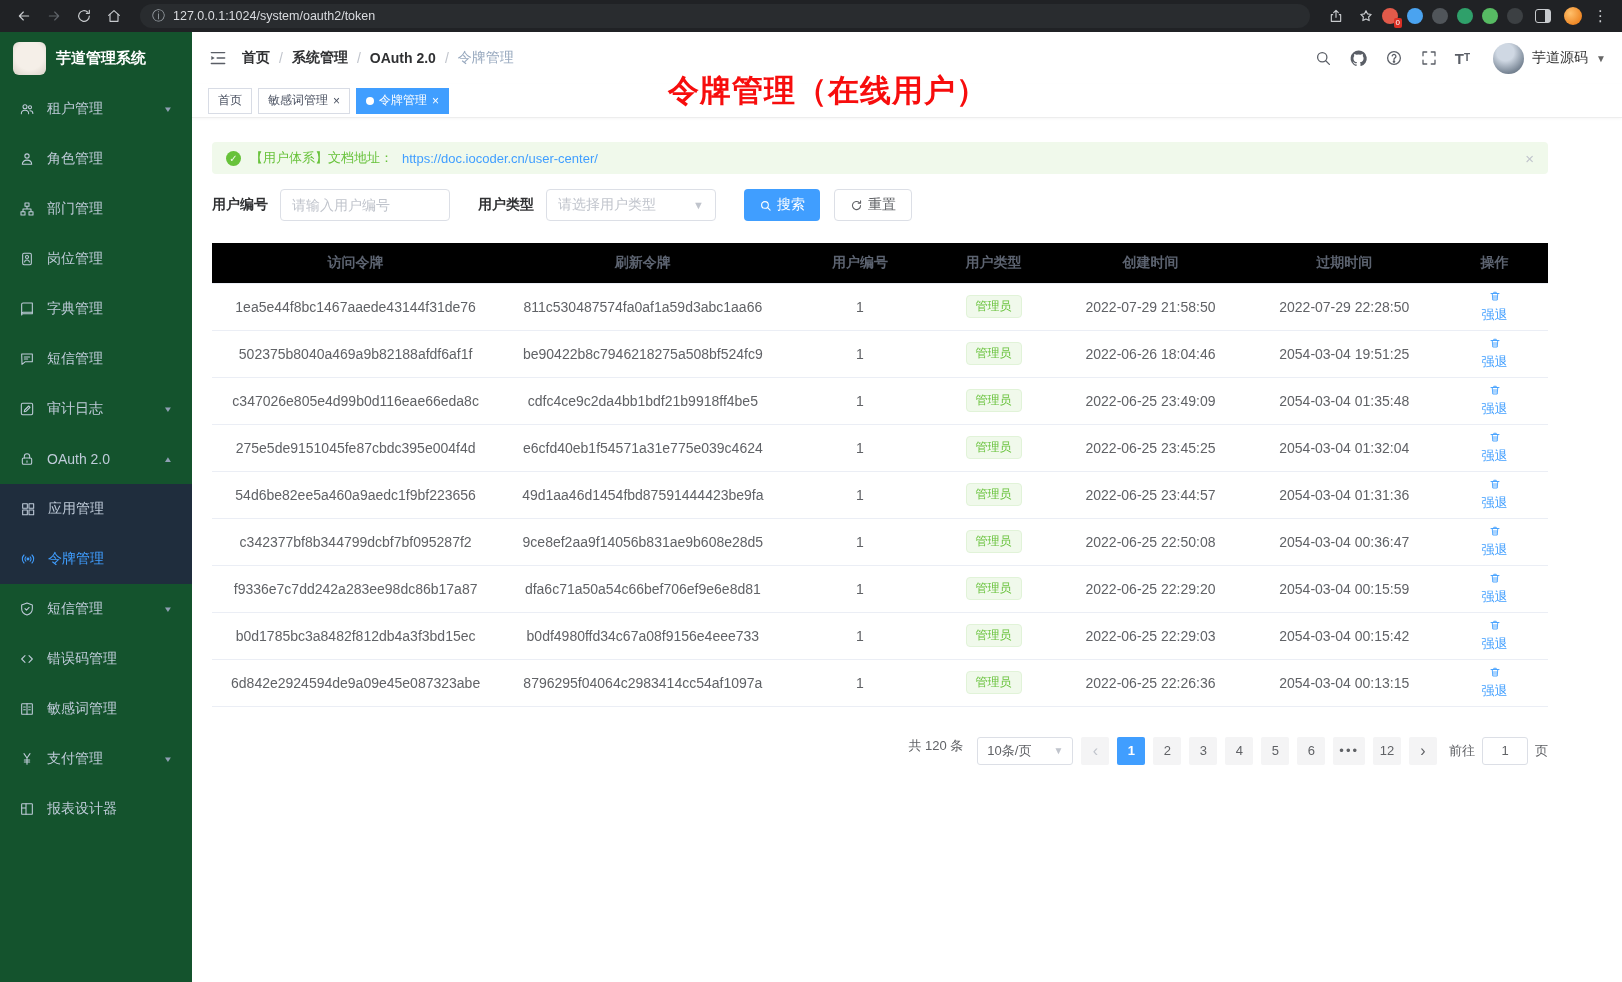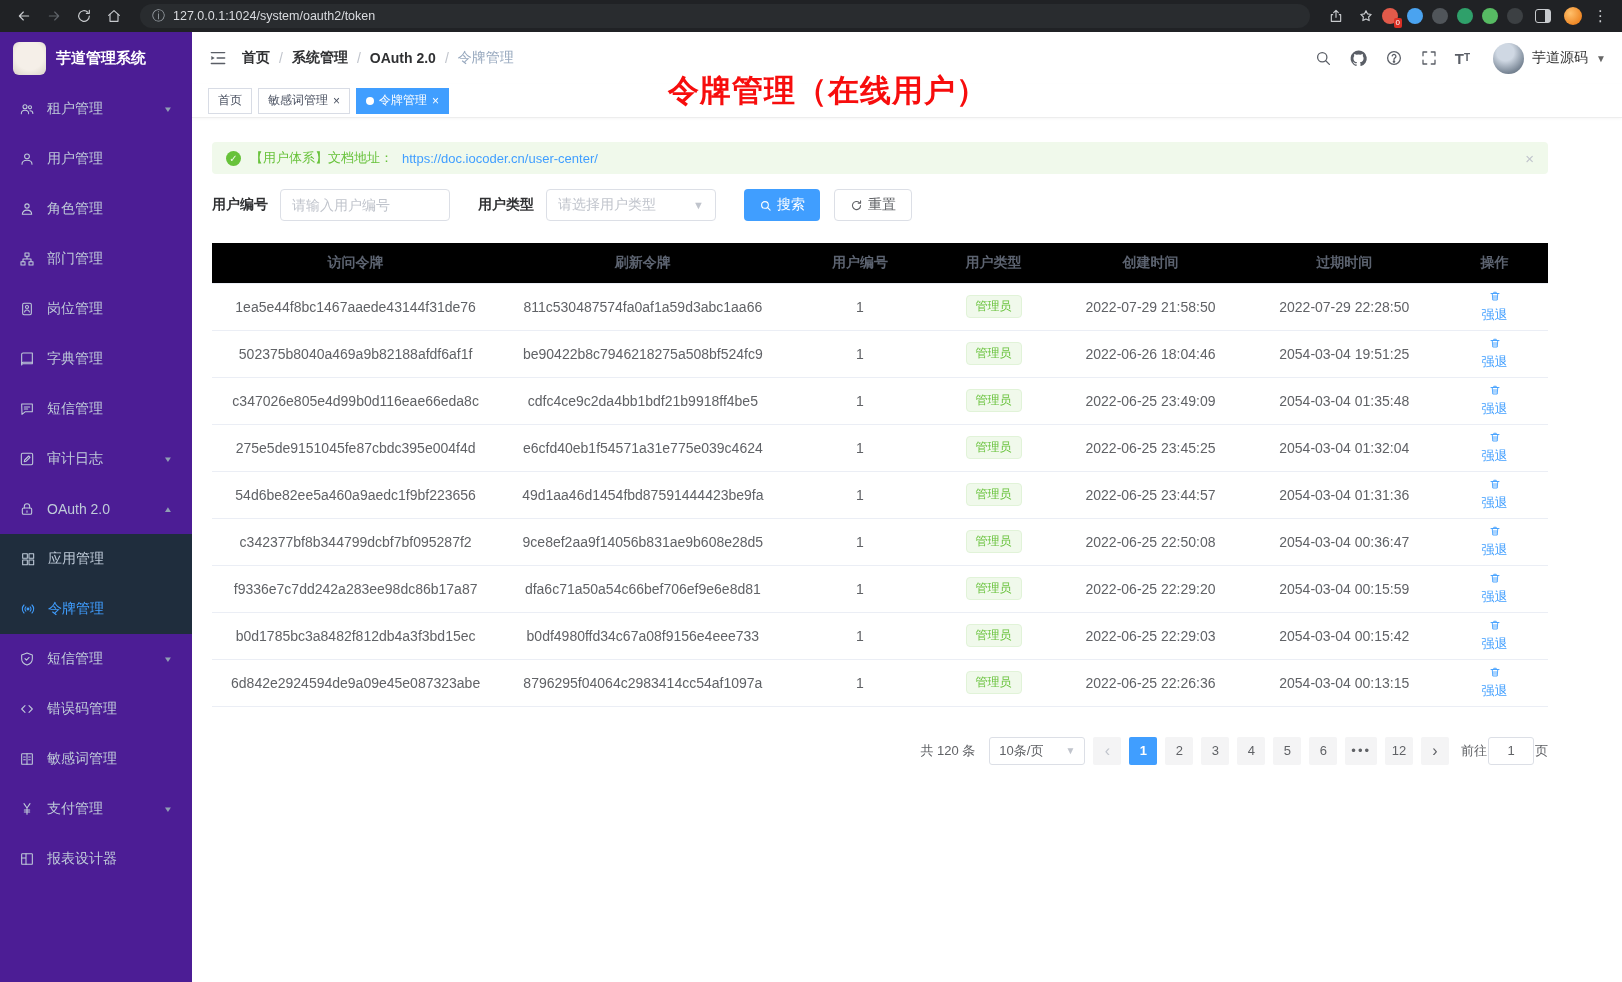--- a/index.html
+++ b/index.html
@@ -19,21 +19,21 @@
   .ext-row { display:flex; align-items:center; gap:9px; margin-right:4px; }
   .ext-dot { position:relative; width:16px; height:16px; border-radius:50%; display:inline-block; }
   .ext-dot .badge { position:absolute; bottom:-4px; right:-4px; background:#d93025; color:#fff; font-size:8px; line-height:10px; padding:0 2px; border-radius:2px; }
   .side-panel-ic { width:16px; height:14px; border:1.5px solid #c8cbce; border-radius:3px; position:relative; }
   .side-panel-ic::after { content:""; position:absolute; right:0; top:0; bottom:0; width:5px; background:#c8cbce; }
   .profile-dot { width:18px; height:18px; border-radius:50%; background:radial-gradient(circle at 35% 35%, #ffc06b, #e8710a); }
   .dots { font-size:15px; color:#c8cbce; padding:0 4px; }
 
   
   .app { display:flex; height:950px; }
-  .sidebar { width:192px; background:#4c1d95; flex-shrink:0; display:flex; flex-direction:column; }
+  .sidebar { width:192px; background:#14532d; flex-shrink:0; display:flex; flex-direction:column; }
   .logo-row { height:52px; display:flex; align-items:center; gap:10px; padding:0 13px; color:#fff; font-size:15px; font-weight:700; }
   .logo-img { width:33px; height:33px; border-radius:6px; background:radial-gradient(circle at 50% 42%, #f5efe8 55%, #d9d2c8); flex-shrink:0; }
   .menu { flex:1; overflow:hidden; }
   .menu-item { height:50px; display:flex; align-items:center; gap:12px; padding:0 19px; color:#bfcbd9; font-size:14px; cursor:pointer; }
   .menu-item .mi { width:16px; height:16px; stroke:currentColor; fill:none; stroke-width:1.6; stroke-linecap:round; stroke-linejoin:round; flex-shrink:0; }
   .menu-item.sub { background:#1f2d3d; padding-left:20px; }
   .menu-item.active { color:#409eff; }
   .chev { margin-left:auto; font-size:10px; color:#8f9fb3; transform:scaleY(.8); }
 
   .main { flex:1; display:flex; flex-direction:column; background:#fff; min-width:0; }
@@ -78,30 +78,30 @@
   .btn-primary { background:#409eff; color:#fff; margin-right:14px; }
   .btn-plain { background:#fff; border:1px solid #dcdfe6; color:#606266; }
 
   table.grid { margin-top:22px; width:100%; border-collapse:collapse; font-size:14px; color:#606266; text-align:center; }
   .grid th { background:#000000; height:40px; font-weight:700; color:#5c6370; border-bottom:1px solid #ebeef5; }
   .grid td { height:47px; border-bottom:1px solid #ebeef5; }
   .tag { display:inline-block; padding:2px 9px; font-size:12px; color:#67c23a; background:#f0f9eb; border:1px solid #e1f3d8; border-radius:4px; }
   .action-link { color:#409eff; font-size:13px; display:inline-flex; align-items:center; gap:4px; cursor:pointer;flex-direction:column; }
   .action-link svg { width:12px; height:12px; stroke:currentColor; fill:none; stroke-width:1.8; stroke-linecap:round; }
 
-  .pagination { margin-top:30px; display:flex; align-items:center; justify-content:flex-end; gap:8px; font-size:13px; color:#606266; }
+  .pagination { margin-top:30px; display:flex; justify-content:flex-end; gap:8px; font-size:13px; color:#606266; }
   .ptotal { margin-right:6px; }
   .psize { width:96px; height:28px; border:1px solid #dcdfe6; border-radius:3px; display:flex; align-items:center; justify-content:space-between; padding:0 9px; cursor:pointer; background:#fff; }
   .psize .scaret { color:#c0c4cc; font-size:10px; }
   .pbtn { min-width:28px; height:28px; background:#f4f4f5; border-radius:2px; color:#606266; font-size:13px; padding:0 6px; }
   .pbtn.active { background:#409eff; color:#fff; font-weight:700; }
   .pbtn.arrow { font-size:16px; line-height:1; }
   .pbtn.arrow.disabled { color:#c0c4cc; cursor:default; }
   .pbtn.more { letter-spacing:2px; color:#606266; }
-  .goto { display:flex; align-items:center; gap:1px; margin-left:4px; }
+  .goto { display:flex; align-items:center; gap:7px; margin-left:4px; }
   .goto input { width:46px; height:28px; border:1px solid #dcdfe6; border-radius:3px; text-align:center; font-size:13px; color:#606266; }
 
   .annotation { position:absolute; left:668px; top:70px; font-size:31px; font-weight:800; color:#f70d0d; letter-spacing:1px; z-index:20; white-space:nowrap; }
   .defs { position:absolute; width:0; height:0; overflow:hidden; }
 </style>
 </head>
 <body>
 
 <svg class="defs" aria-hidden="true">
   <defs>
@@ -293,26 +293,20 @@
       <span class="logo-img"></span>
       <span>芋道管理系统</span>
     </div>
     <nav class="menu">
         <div class="menu-item">
           <svg class="mi">
             <use href="#i-users"></use>
           </svg>
           <span>租户管理</span>
           <span class="chev">▼</span>
-        </div>
-        <div class="menu-item">
-          <svg class="mi">
-            <use href="#i-user"></use>
-          </svg>
-          <span>用户管理</span>
         </div>
         <div class="menu-item">
           <svg class="mi">
             <use href="#i-role"></use>
           </svg>
           <span>角色管理</span>
         </div>
         <div class="menu-item">
           <svg class="mi">
             <use href="#i-tree"></use>

